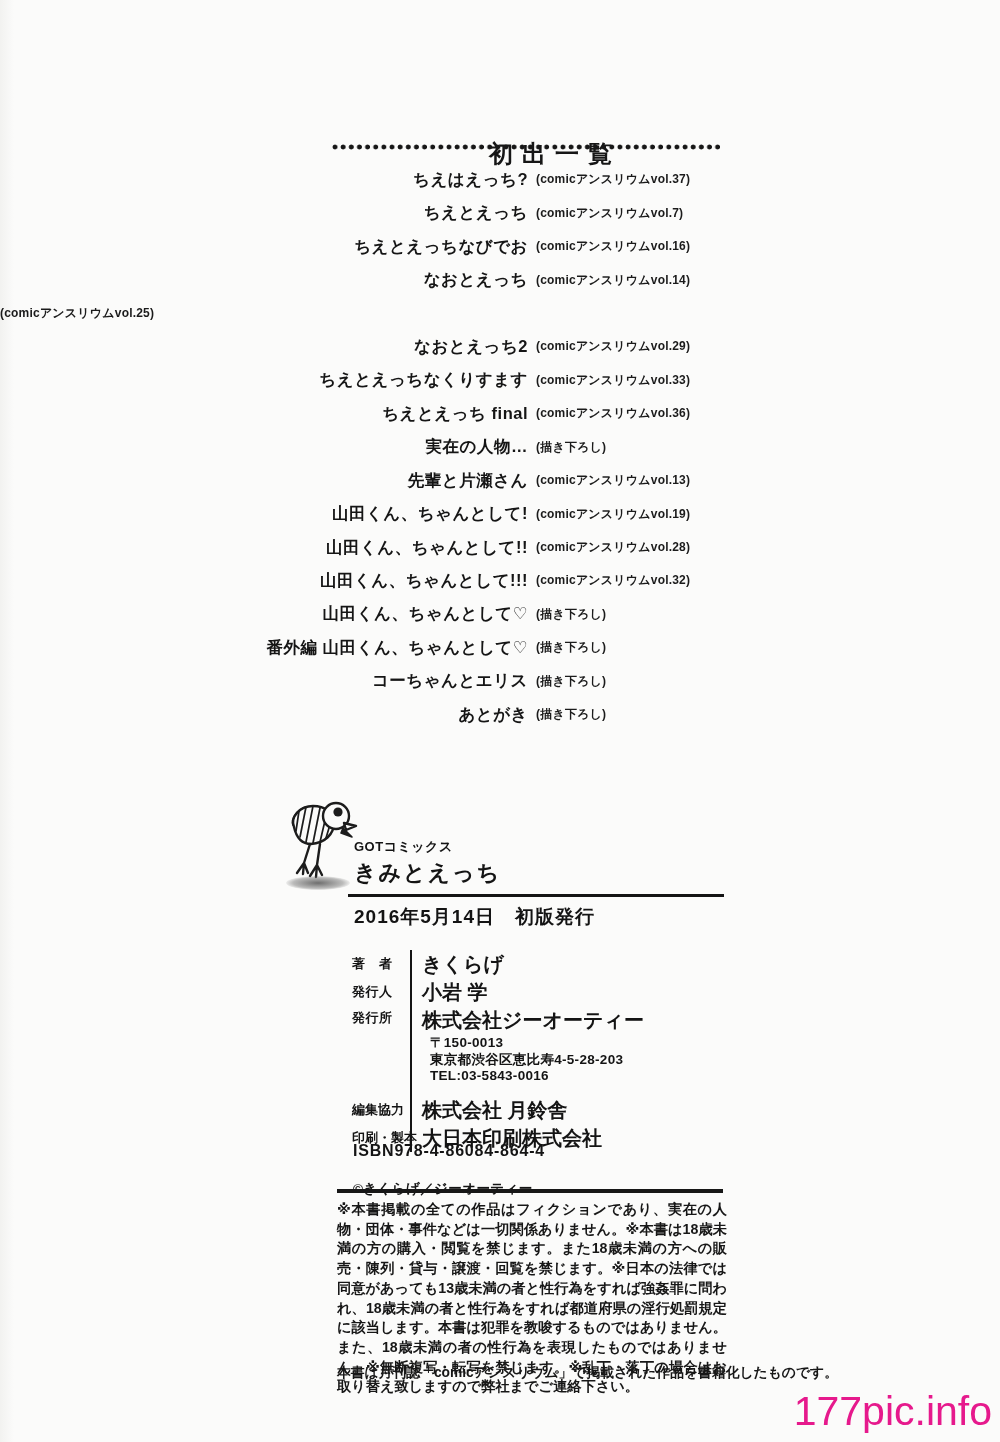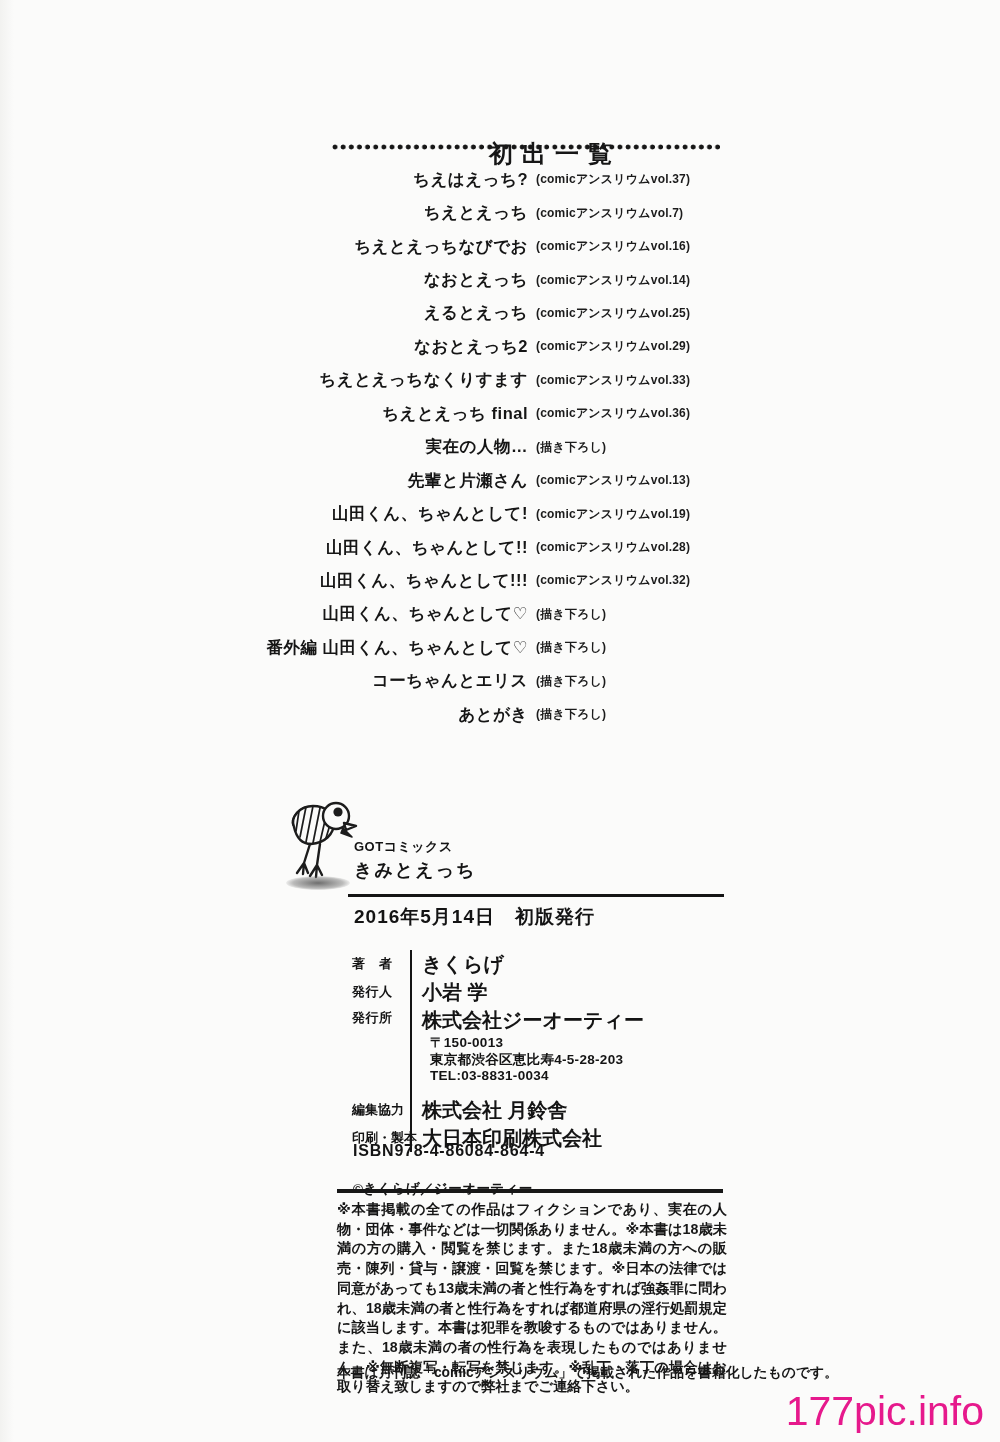--- a/index.html
+++ b/index.html
@@ -41,21 +41,21 @@
   }
 
   
   .bird{position:absolute;left:280px;top:793px;width:78px;height:88px;}
   .bird-shadow{
     position:absolute;left:286px;top:876px;width:64px;height:14px;
     background:radial-gradient(ellipse at center,rgba(75,75,75,.8) 0%,rgba(110,110,110,.45) 55%,rgba(140,140,140,0) 75%);
     border-radius:50%;
   }
   .imprint{position:absolute;left:354px;top:838px;font-size:13px;font-weight:bold;letter-spacing:.5px;}
-  .book-title{position:absolute;left:354px;top:858px;font-size:18px;font-weight:bold;letter-spacing:2px;}
+  .book-title{position:absolute;left:354px;top:858px;font-size:22px;font-weight:bold;letter-spacing:2px;}
   .title-rule{position:absolute;left:348px;top:894px;width:376px;height:3px;background:#141414;}
   .edition{position:absolute;left:354px;top:904px;font-size:19px;font-weight:bold;letter-spacing:1px;white-space:nowrap;}
 
   
   .credits{position:absolute;left:352px;top:950px;width:374px;}
   .credit-row{display:grid;grid-template-columns:58px 1fr;}
   .credit-row.gap-top > div{padding-top:9px;}
   .label-cell{display:flex;align-items:center;padding-right:18px;}
   .label-cell span{
     display:inline-block;width:100%;
@@ -81,21 +81,21 @@
     font-size:14.2px;font-weight:bold;line-height:19.7px;
     text-align:justify;color:#171717;
   }
   .footnote{
     position:absolute;left:337px;top:1364px;width:420px;
     font-size:13.8px;font-weight:bold;white-space:nowrap;color:#171717;
   }
 
   
   .watermark{
-    position:absolute;right:16px;bottom:7px;
+    position:absolute;right:8px;bottom:7px;
     font-size:41px;color:#e6198c;letter-spacing:0;
     font-weight:400;
   }
 </style>
 </head>
 <body>
 
 <div class="page">
 
   <div class="heading">初出一覧</div>
@@ -112,21 +112,20 @@
       </div>
     <div class="toc-row">
         <div class="toc-title">ちえとえっちなびでお</div>
         <div class="toc-source">(comicアンスリウムvol.16)</div>
       </div>
     <div class="toc-row">
         <div class="toc-title">なおとえっち</div>
         <div class="toc-source">(comicアンスリウムvol.14)</div>
       </div>
     <div class="toc-row">
-        <div class="toc-title">えるとえっち</div>
         <div class="toc-source">(comicアンスリウムvol.25)</div>
       </div>
     <div class="toc-row">
         <div class="toc-title">なおとえっち2</div>
         <div class="toc-source">(comicアンスリウムvol.29)</div>
       </div>
     <div class="toc-row">
         <div class="toc-title">ちえとえっちなくりすます</div>
         <div class="toc-source">(comicアンスリウムvol.33)</div>
       </div>
@@ -215,21 +214,21 @@
     </div>
     <div class="credit-row">
       <div class="label-cell" style="align-items:flex-start;padding-top:3px;">
           <span>発行所</span>
         </div>
       <div class="value-cell">
         <div>株式会社ジーオーティー</div>
         <div class="sublines">
           <div class="subline">〒150-0013</div>
           <div class="subline">東京都渋谷区恵比寿4-5-28-203</div>
-          <div class="subline">TEL:03-8831-0034</div>
+          <div class="subline">TEL:03-5843-0016</div>
         </div>
       </div>
     </div>
     <div class="credit-row gap-top">
       <div class="label-cell">
           <span>編集協力</span>
         </div>
       <div class="value-cell">株式会社 月鈴舎</div>
     </div>
     <div class="credit-row">

